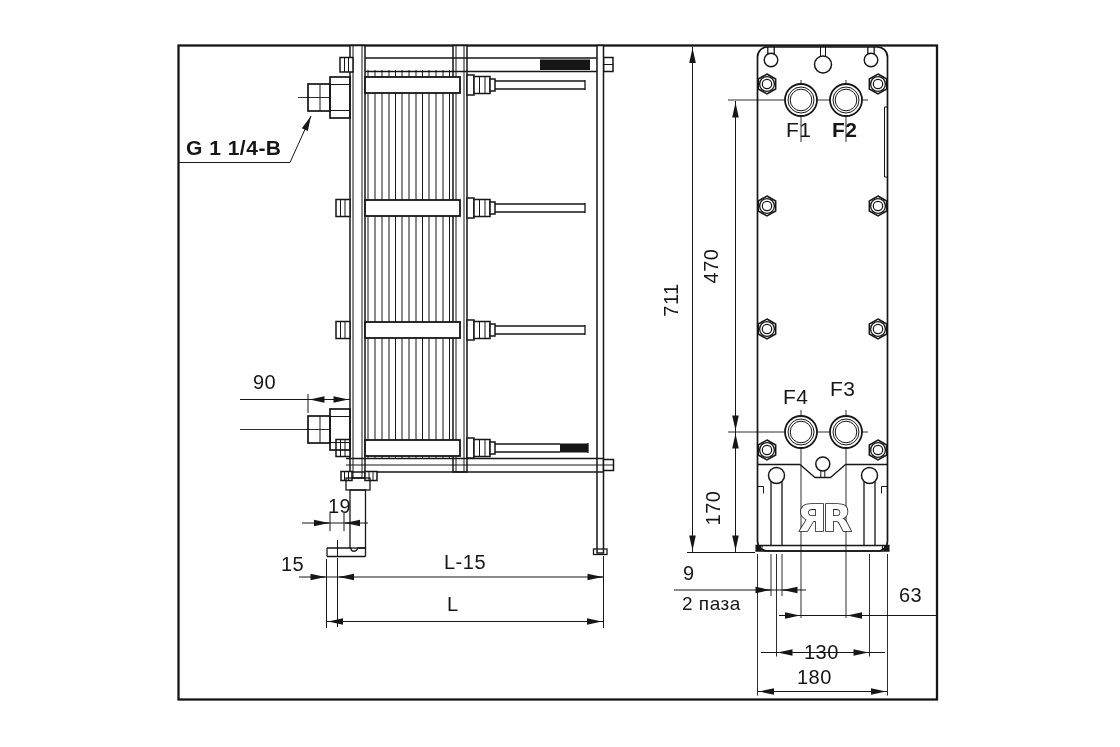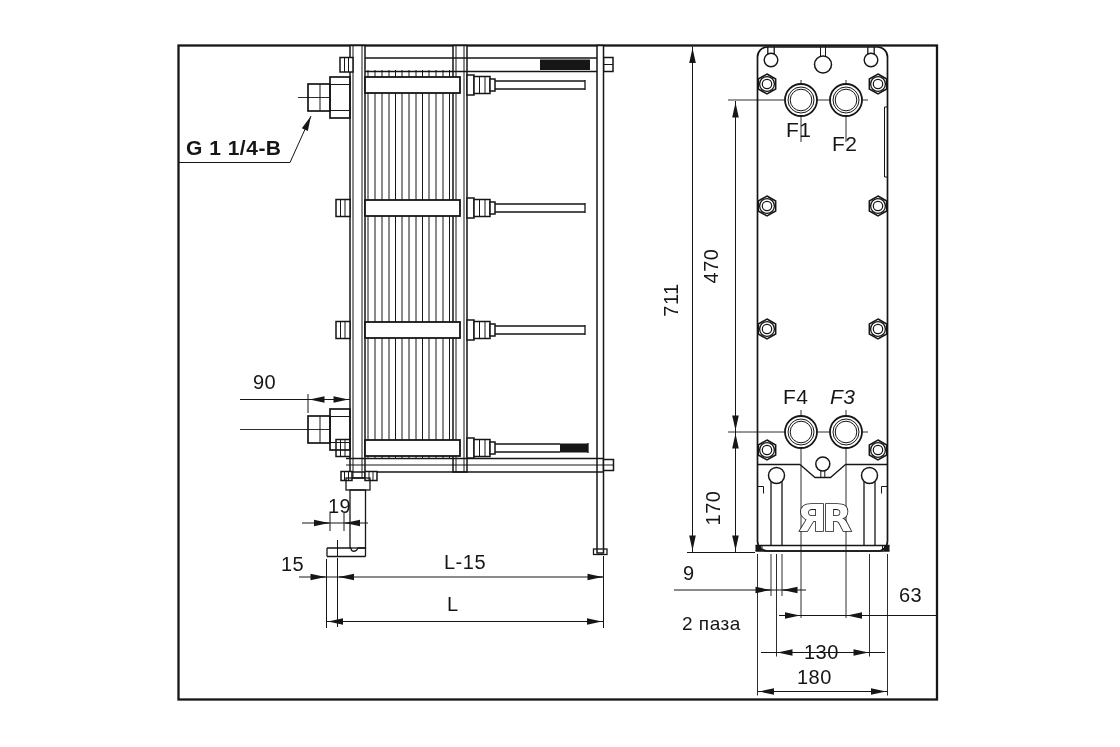--- a/index.html
+++ b/index.html
@@ -295,23 +295,23 @@
 <span class="t" style="left:284px;top:495px;margin-left:44px;">19</span>
 <span class="t" style="left:281px;top:553px;">15</span>
 <span class="t" style="left:444px;top:551px;">L-15</span>
 <span class="t" style="left:447px;top:593px;">L</span>
 
 <span class="t rot" style="left:671px;top:300px;">711</span>
 <span class="t rot" style="left:711px;top:266px;">470</span>
 <span class="t rot" style="left:713px;top:508px;">170</span>
 
 <span class="t big" style="left:786px;top:118px;">F1</span>
-<span class="t big" style="left:832px;top:132px;">F2</span>
+<span class="t big" style="left:832px;top:118px;font-weight:bold;">F2</span>
 <span class="t big" style="left:783px;top:385px;">F4</span>
-<span class="t big" style="left:830px;top:385px;font-style:italic;">F3</span>
+<span class="t big" style="left:830px;top:377px;">F3</span>
 
 <span class="t" style="left:683px;top:562px;">9</span>
-<span class="t small" style="left:682px;top:593px;margin-top:20px;">2 паза</span>
+<span class="t small" style="left:682px;top:593px;">2 паза</span>
 <span class="t" style="left:899px;top:584px;">63</span>
 <span class="t" style="left:804px;top:625px;margin-top:16px;">130</span>
 <span class="t" style="left:797px;top:666px;">180</span>
 
 </div>
 
 </body></html>

